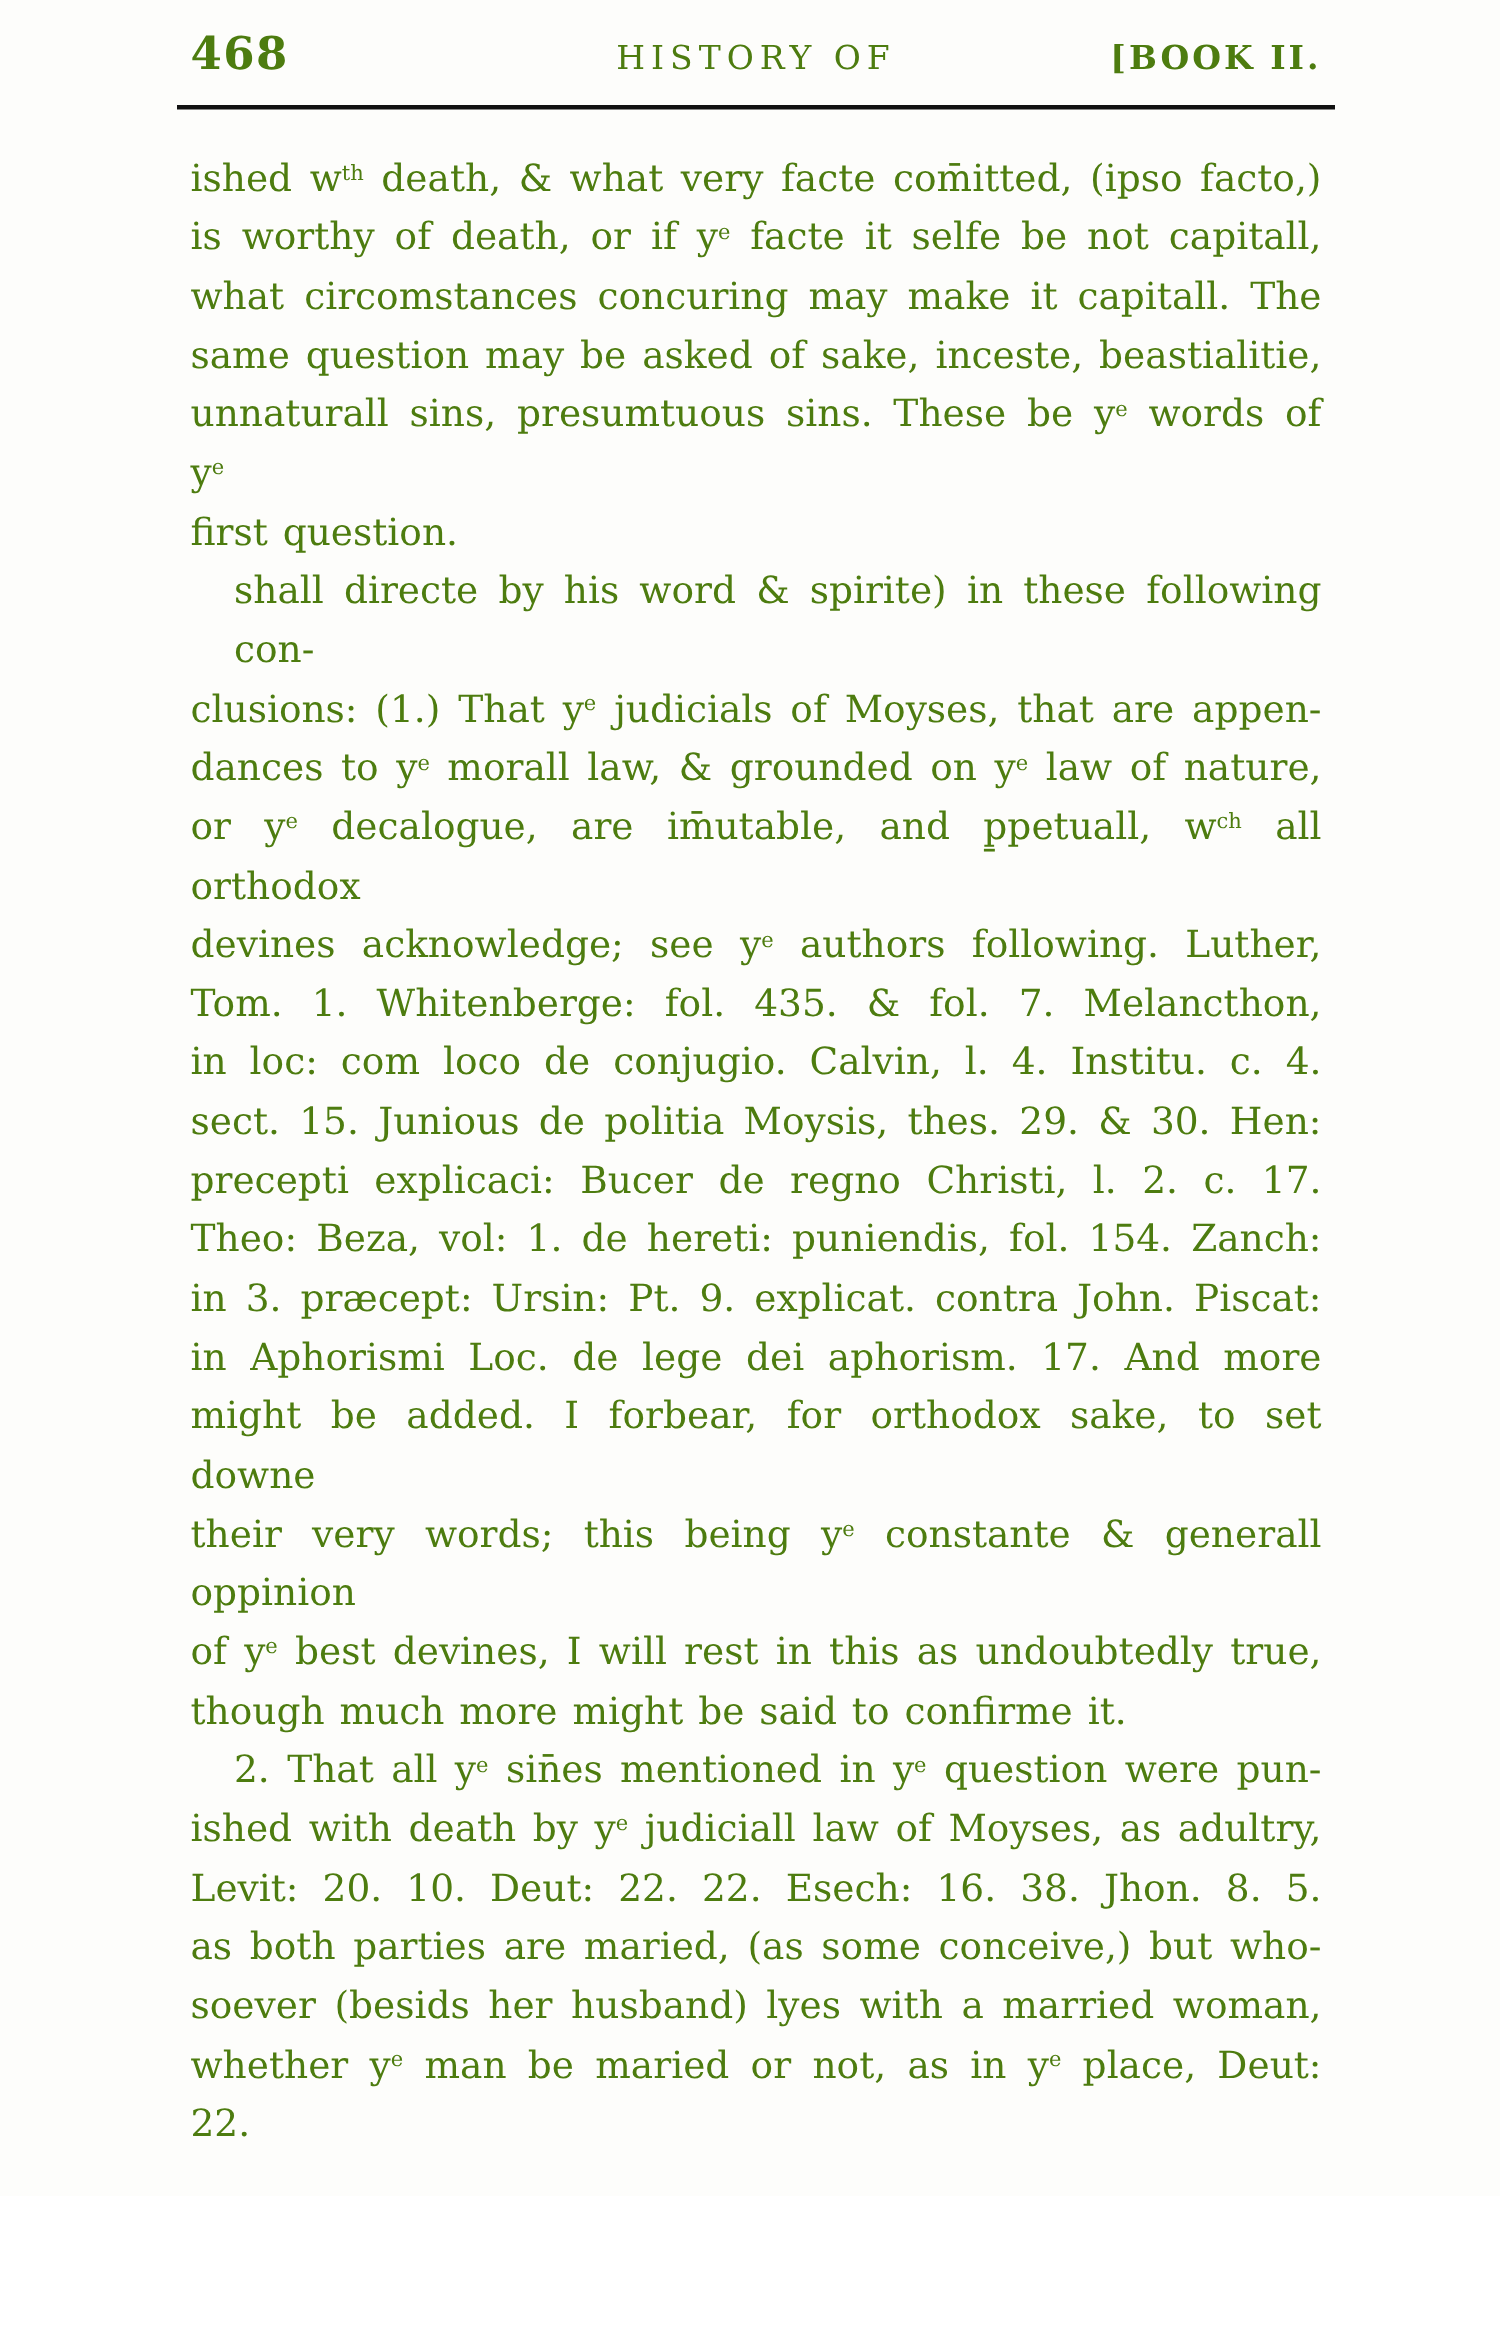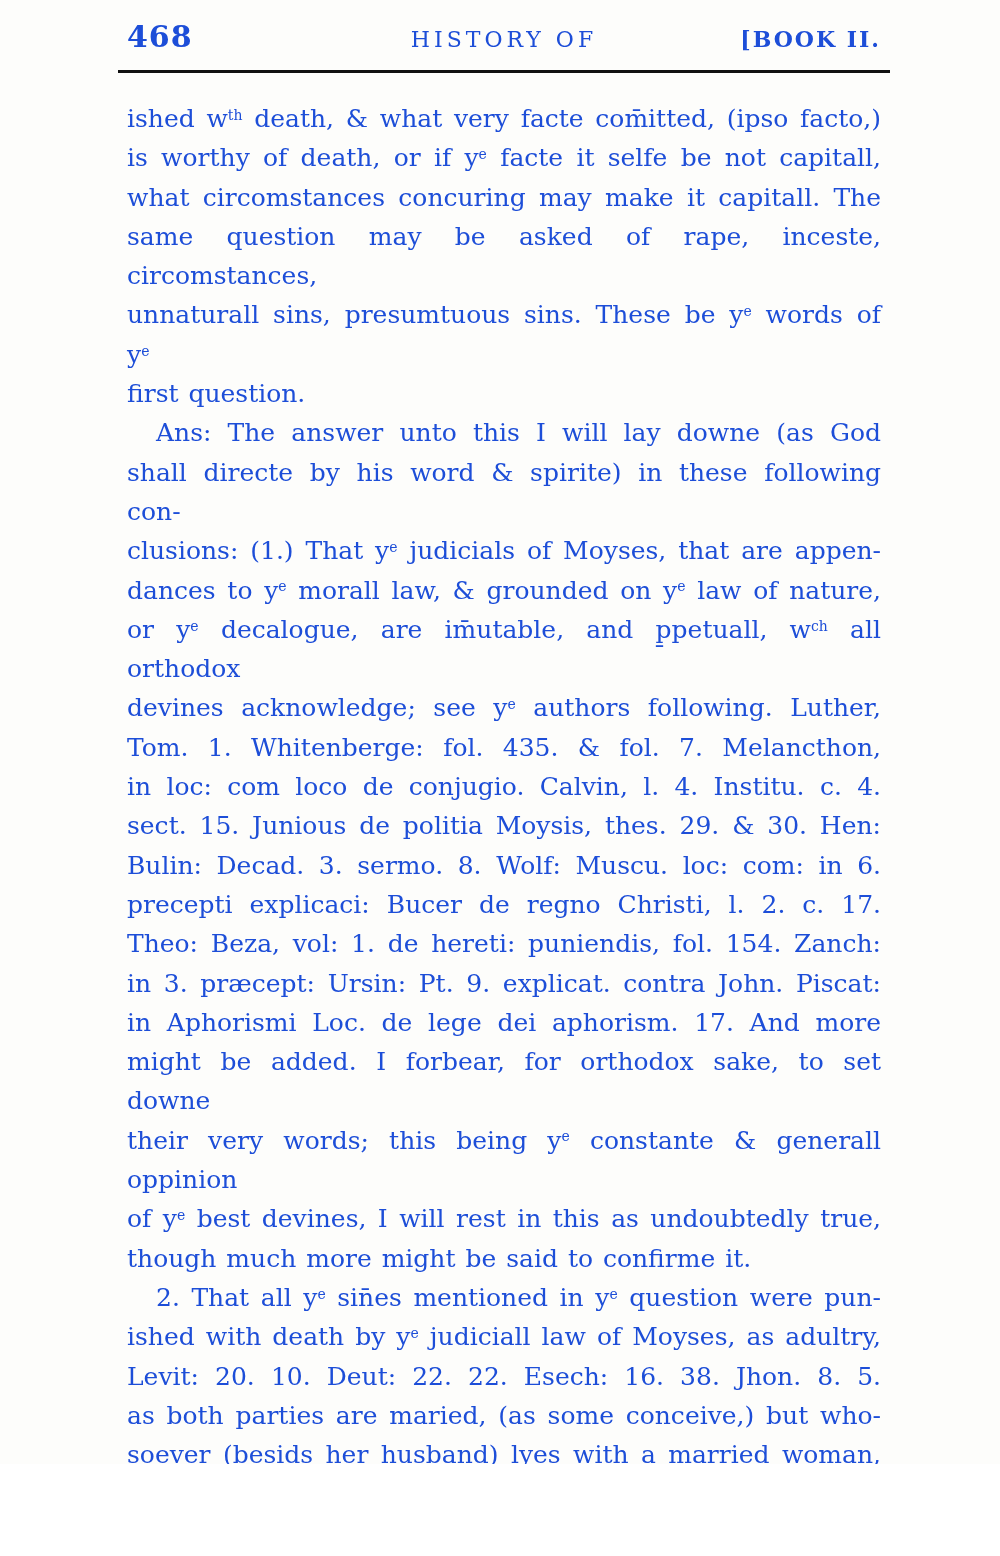--- a/index.html
+++ b/index.html
@@ -3,21 +3,21 @@
 <meta charset="utf-8">
 <style>
   html, body { margin: 0; padding: 0; background: #ffffff; }
 
   .page {
     position: relative;
     width: 1000px;
     height: 1464px;
     background: #fdfdfb;
     font-family: "DejaVu Serif", "Liberation Serif", serif;
-    color: #1d4ed8;
+    color: #4d7c0f;
     overflow: hidden;
   }
 
   .content {
     position: absolute;
     left: 127px;
     top: 0;
     width: 754px;
   }
 
@@ -102,35 +102,33 @@
       <span class="head-book">[BOOK II.</span>
     </header>
 
     <div class="rule"></div>
 
     <main class="text-body" id="text-body">
         <p class="para">
           <span class="line">ished w<sup>th</sup> death, &amp; what very facte com̄itted, (ipso facto,)</span>
           <span class="line">is worthy of death, or if y<sup>e</sup> facte it selfe be not capitall,</span>
           <span class="line">what circomstances concuring may make it capitall. The</span>
-          <span class="line">same question may be asked of rape, inceste, circomstances,</span>
+          <span class="line">same question may be asked of sake, inceste, beastialitie,</span>
           <span class="line">unnaturall sins, presumtuous sins. These be y<sup>e</sup> words of y<sup>e</sup></span>
           <span class="line last">first question.</span>
         </p>
         <p class="para indent">
-          <span class="line">Ans: The answer unto this I will lay downe (as God</span>
           <span class="line">shall directe by his word &amp; spirite) in these following con-</span>
           <span class="line">clusions: (1.) That y<sup>e</sup> judicials of Moyses, that are appen-</span>
           <span class="line">dances to y<sup>e</sup> morall law, &amp; grounded on y<sup>e</sup> law of nature,</span>
           <span class="line">or y<sup>e</sup> decalogue, are im̄utable, and p̱petuall, w<sup>ch</sup> all orthodox</span>
           <span class="line">devines acknowledge; see y<sup>e</sup> authors following. Luther,</span>
           <span class="line">Tom. 1. Whitenberge: fol. 435. &amp; fol. 7. Melancthon,</span>
           <span class="line">in loc: com loco de conjugio. Calvin, l. 4. Institu. c. 4.</span>
           <span class="line">sect. 15. Junious de politia Moysis, thes. 29. &amp; 30. Hen:</span>
-          <span class="line">Bulin: Decad. 3. sermo. 8. Wolf: Muscu. loc: com: in 6.</span>
           <span class="line">precepti explicaci: Bucer de regno Christi, l. 2. c. 17.</span>
           <span class="line">Theo: Beza, vol: 1. de hereti: puniendis, fol. 154. Zanch:</span>
           <span class="line">in 3. præcept: Ursin: Pt. 9. explicat. contra John. Piscat:</span>
           <span class="line">in Aphorismi Loc. de lege dei aphorism. 17. And more</span>
           <span class="line">might be added. I forbear, for orthodox sake, to set downe</span>
           <span class="line">their very words; this being y<sup>e</sup> constante &amp; generall oppinion</span>
           <span class="line">of y<sup>e</sup> best devines, I will rest in this as undoubtedly true,</span>
           <span class="line last">though much more might be said to confirme it.</span>
         </p>
         <p class="para indent">

